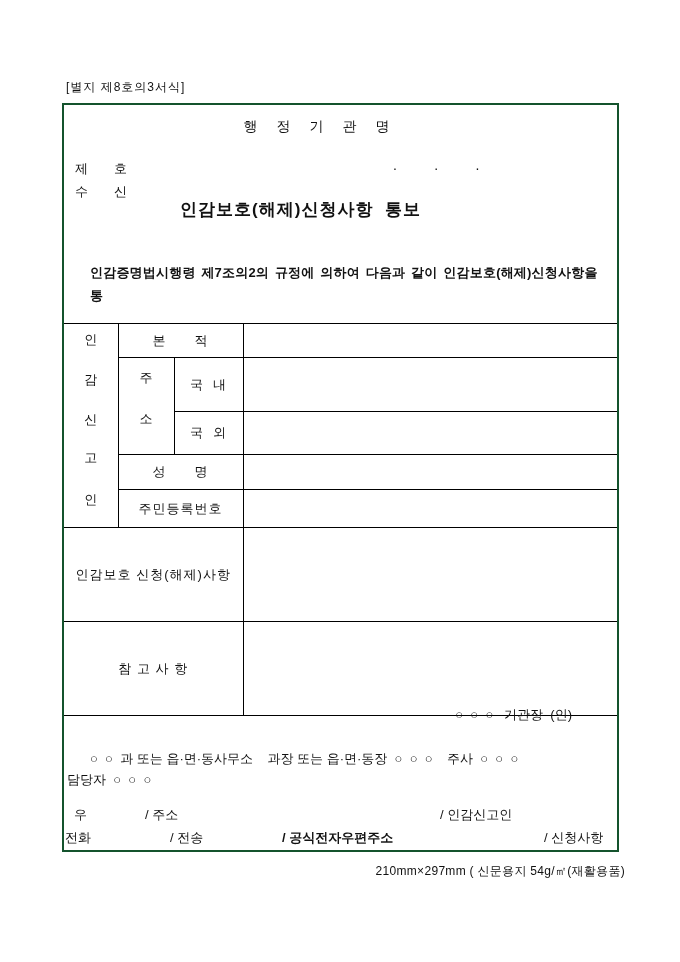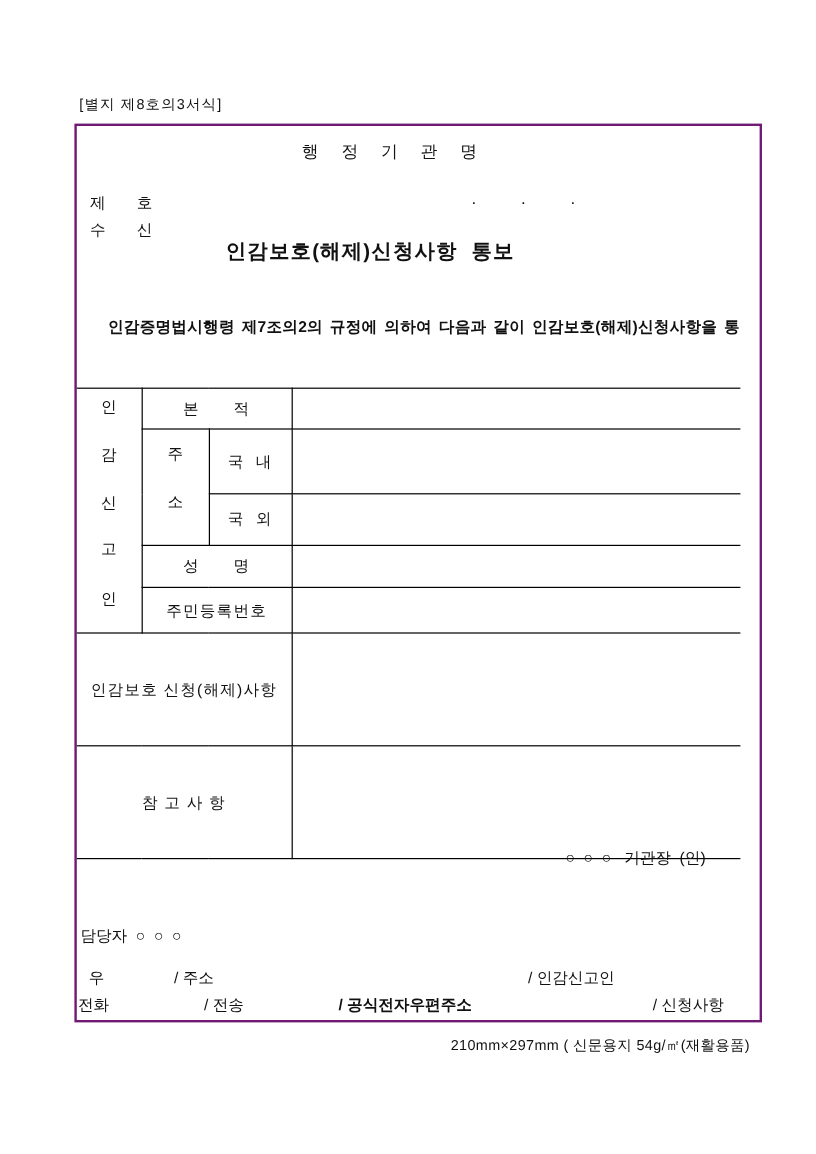--- a/index.html
+++ b/index.html
@@ -5,22 +5,21 @@
   html,body{margin:0;padding:0;}
   body{
     width:680px;height:962px;background:#ffffff;color:#111;
     font-family:"Liberation Sans","DejaVu Sans",sans-serif;
     position:relative;overflow:hidden;
   }
   .page{position:absolute;inset:0;}
   .doc-label{position:absolute;left:66px;top:79px;font-size:12px;letter-spacing:1px;}
   .form{
     position:absolute;left:62px;top:103px;width:553px;height:745px;
-    border:2px solid #701a75;
-    padding-left:16px;
+    border:2px solid #14532d;
   }
   .form *{box-sizing:border-box;}
   .agency{
     position:absolute;top:13px;left:0;right:0;text-align:center;
     font-size:14px;letter-spacing:19px;padding-right:29px;white-space:pre;
   }
   .abs{position:absolute;font-size:13px;}
   .lbl-je{left:11px;top:55px;}
   .lbl-ho{left:50px;top:55px;}
   .date-dots{left:329px;top:52px;font-size:14px;white-space:pre;letter-spacing:2px;}
@@ -130,20 +129,21 @@
       </tr>
       <tr class="r7">
         <td colspan="3" class="cell-label">참 고 사 항</td>
         <td></td>
       </tr>
     </tbody>
       </table>
 
     <div class="chief">○  ○  ○   기관장  (인)</div>
 
+    <div class="staff1">○  ○  과 또는 읍·면·동사무소    과장 또는 읍·면·동장  ○  ○  ○    주사  ○  ○  ○</div>
     <div class="staff2">담당자  ○  ○  ○</div>
 
     <span class="abs c-postal">우</span>
     <span class="abs c-address">/ 주소</span>
     <span class="abs c-home">/ 인감신고인</span>
     <span class="abs c-phone">전화</span>
     <span class="abs c-fax">/ 전송</span>
     <span class="abs c-email">/ 공식전자우편주소</span>
     <span class="abs c-disc">/ 신청사항</span>
 

